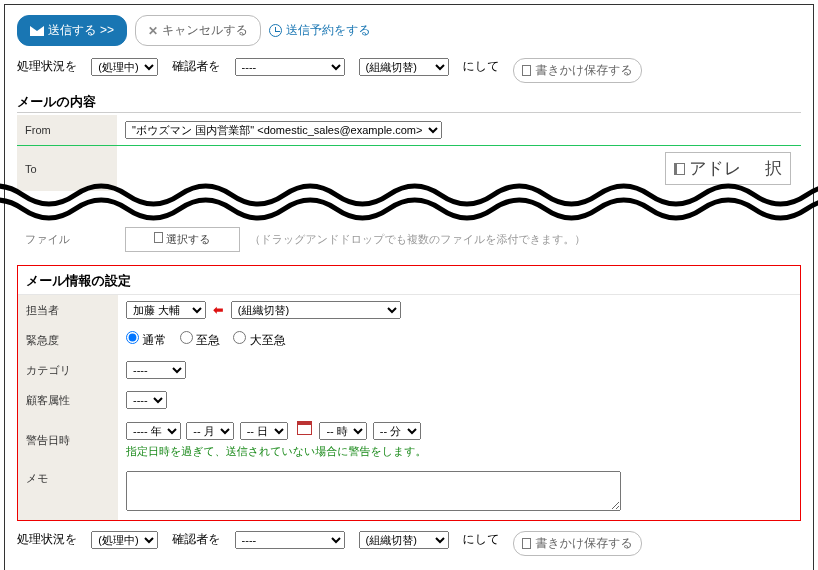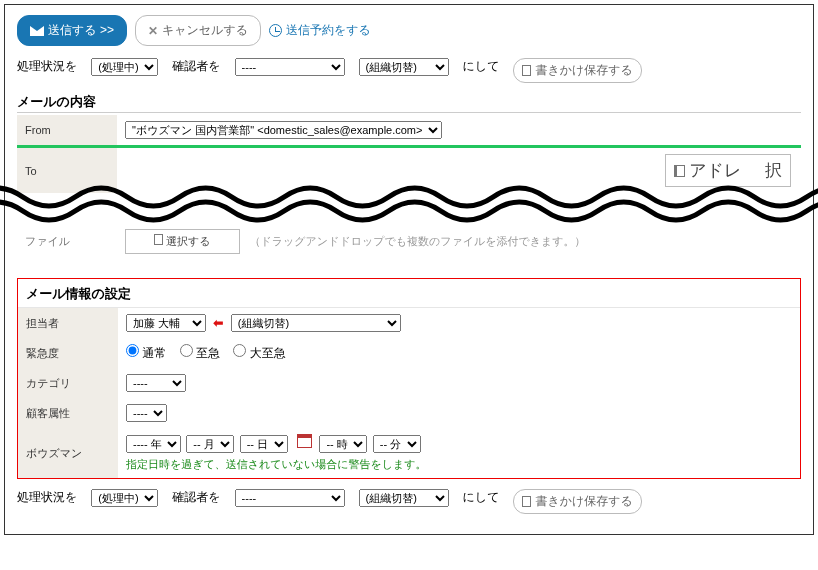--- a/index.html
+++ b/index.html
@@ -30,30 +30,30 @@
     .link-blue { color: #1976b3; cursor: pointer; display: inline-flex; align-items: center; gap: 4px; }
     .sched-icon { width: 13px; height: 13px; border: 1.5px solid #1976b3; border-radius: 50%; position: relative; }
     .sched-icon::after { content: ''; position: absolute; width: 4px; height: 4px; border-left: 1.5px solid #1976b3; border-bottom: 1.5px solid #1976b3; top: 2px; left: 5px; }
     .status-row { display: flex; gap: 14px; align-items: flex-start; margin-bottom: 10px; font-size: 12px; }
     .status-row select { font-size: 11px; padding: 1px 2px; }
     .section-title { font-weight: bold; font-size: 13px; margin-bottom: 2px; border-bottom: 1px solid #ccc; padding-bottom: 1px;}
     .form-table { border-collapse: collapse; width: 100%; }
     .form-table td { padding: 6px 8px; font-size: 12px; vertical-align: middle; }
     .form-table td.label { background: #f0ede7; width: 100px; color: #333; font-size: 11px; }
     .form-table td.val { background: #fff; }
-    .form-table tr { border-bottom: 3px solid #22c55e; }
+    .form-table tr { border-bottom: 1px solid #22c55e; }
     .form-table tr:last-child { border-bottom: none; }
     .form-table select, .form-table input[type="text"] { font-size: 11px; padding: 1px 2px; }
     .addr-btn { background: #fff; border: 1px solid #bbb; padding: 4px 8px; font-size: 17px; display: inline-flex; align-items: center; gap: 4px; color: #444; }
     .file-row { display: flex; align-items: center; gap: 10px; }
     .file-select-btn { background: #fff; border: 1px solid #bbb; padding: 4px 28px; font-size: 11px; color: #444; }
     .file-hint { color: #999; font-size: 11px; }
     .wave-wrap { position: relative; height: 40px; margin: -10px -20px 0 -20px; }
     .wave-wrap svg { position: absolute; width: 104%; height: 100%; left: -2%; }
-    .red-box { border: 1px solid #e00; padding: 0; margin-top: 18px; margin-bottom: 10px; }
+    .red-box { border: 1px solid #e00; padding: 0; margin-top: 7px; margin-bottom: 10px; }
     .red-box .section-title { padding: 6px 8px 4px 8px; border-bottom: 1px solid #e6e6e6; margin-bottom: 0; }
     .red-box .form-table tr { border-bottom: none; }
     .radio-group label { margin-right: 10px; font-size: 12px; }
     .warn-date select { margin-right: 2px; }
     .cal-icon { display: inline-block; width: 15px; height: 14px; margin: 0 4px; position: relative; }
     .cal-icon::before { content:''; position:absolute; inset:0; border:1px solid #b33; }
     .cal-icon::after { content:''; position:absolute; left:0; right:0; top:0; height:4px; background:#b33; }
     .help-green { color: #1a8a1a; font-size: 11px; margin-top: 4px; }
     .memo-ta { width: 495px; height: 40px; resize: both; font-size: 12px; }
     .red-arrow { color: #d11; font-weight: bold; margin: 0 4px; }
@@ -171,31 +171,37 @@
           <select style="min-width:60px"><option>----</option></select>
         </td>
       </tr>
       <tr>
         <td class="label">顧客属性</td>
         <td class="val">
           <select><option>----</option></select>
         </td>
       </tr>
       <tr>
-        <td class="label">ボウズマン</td>
+        <td class="label">警告日時</td>
         <td class="val">
           <div class="warn-date">
             <select><option>---- 年</option></select>
             <select><option>-- 月</option></select>
             <select><option>-- 日</option></select>
             <span class="cal-icon"></span>
             <select><option>-- 時</option></select>
             <select><option>-- 分</option></select>
           </div>
           <div class="help-green">指定日時を過ぎて、送信されていない場合に警告をします。</div>
+        </td>
+      </tr>
+      <tr>
+        <td class="label" style="vertical-align:top">メモ</td>
+        <td class="val">
+          <textarea class="memo-ta" style=""></textarea>
         </td>
       </tr>
     </tbody>
       </table>
   </div>
 
   <div class="status-row">
     <span>処理状況を</span>
     <select><option>(処理中)</option></select>
     <span>確認者を</span>

